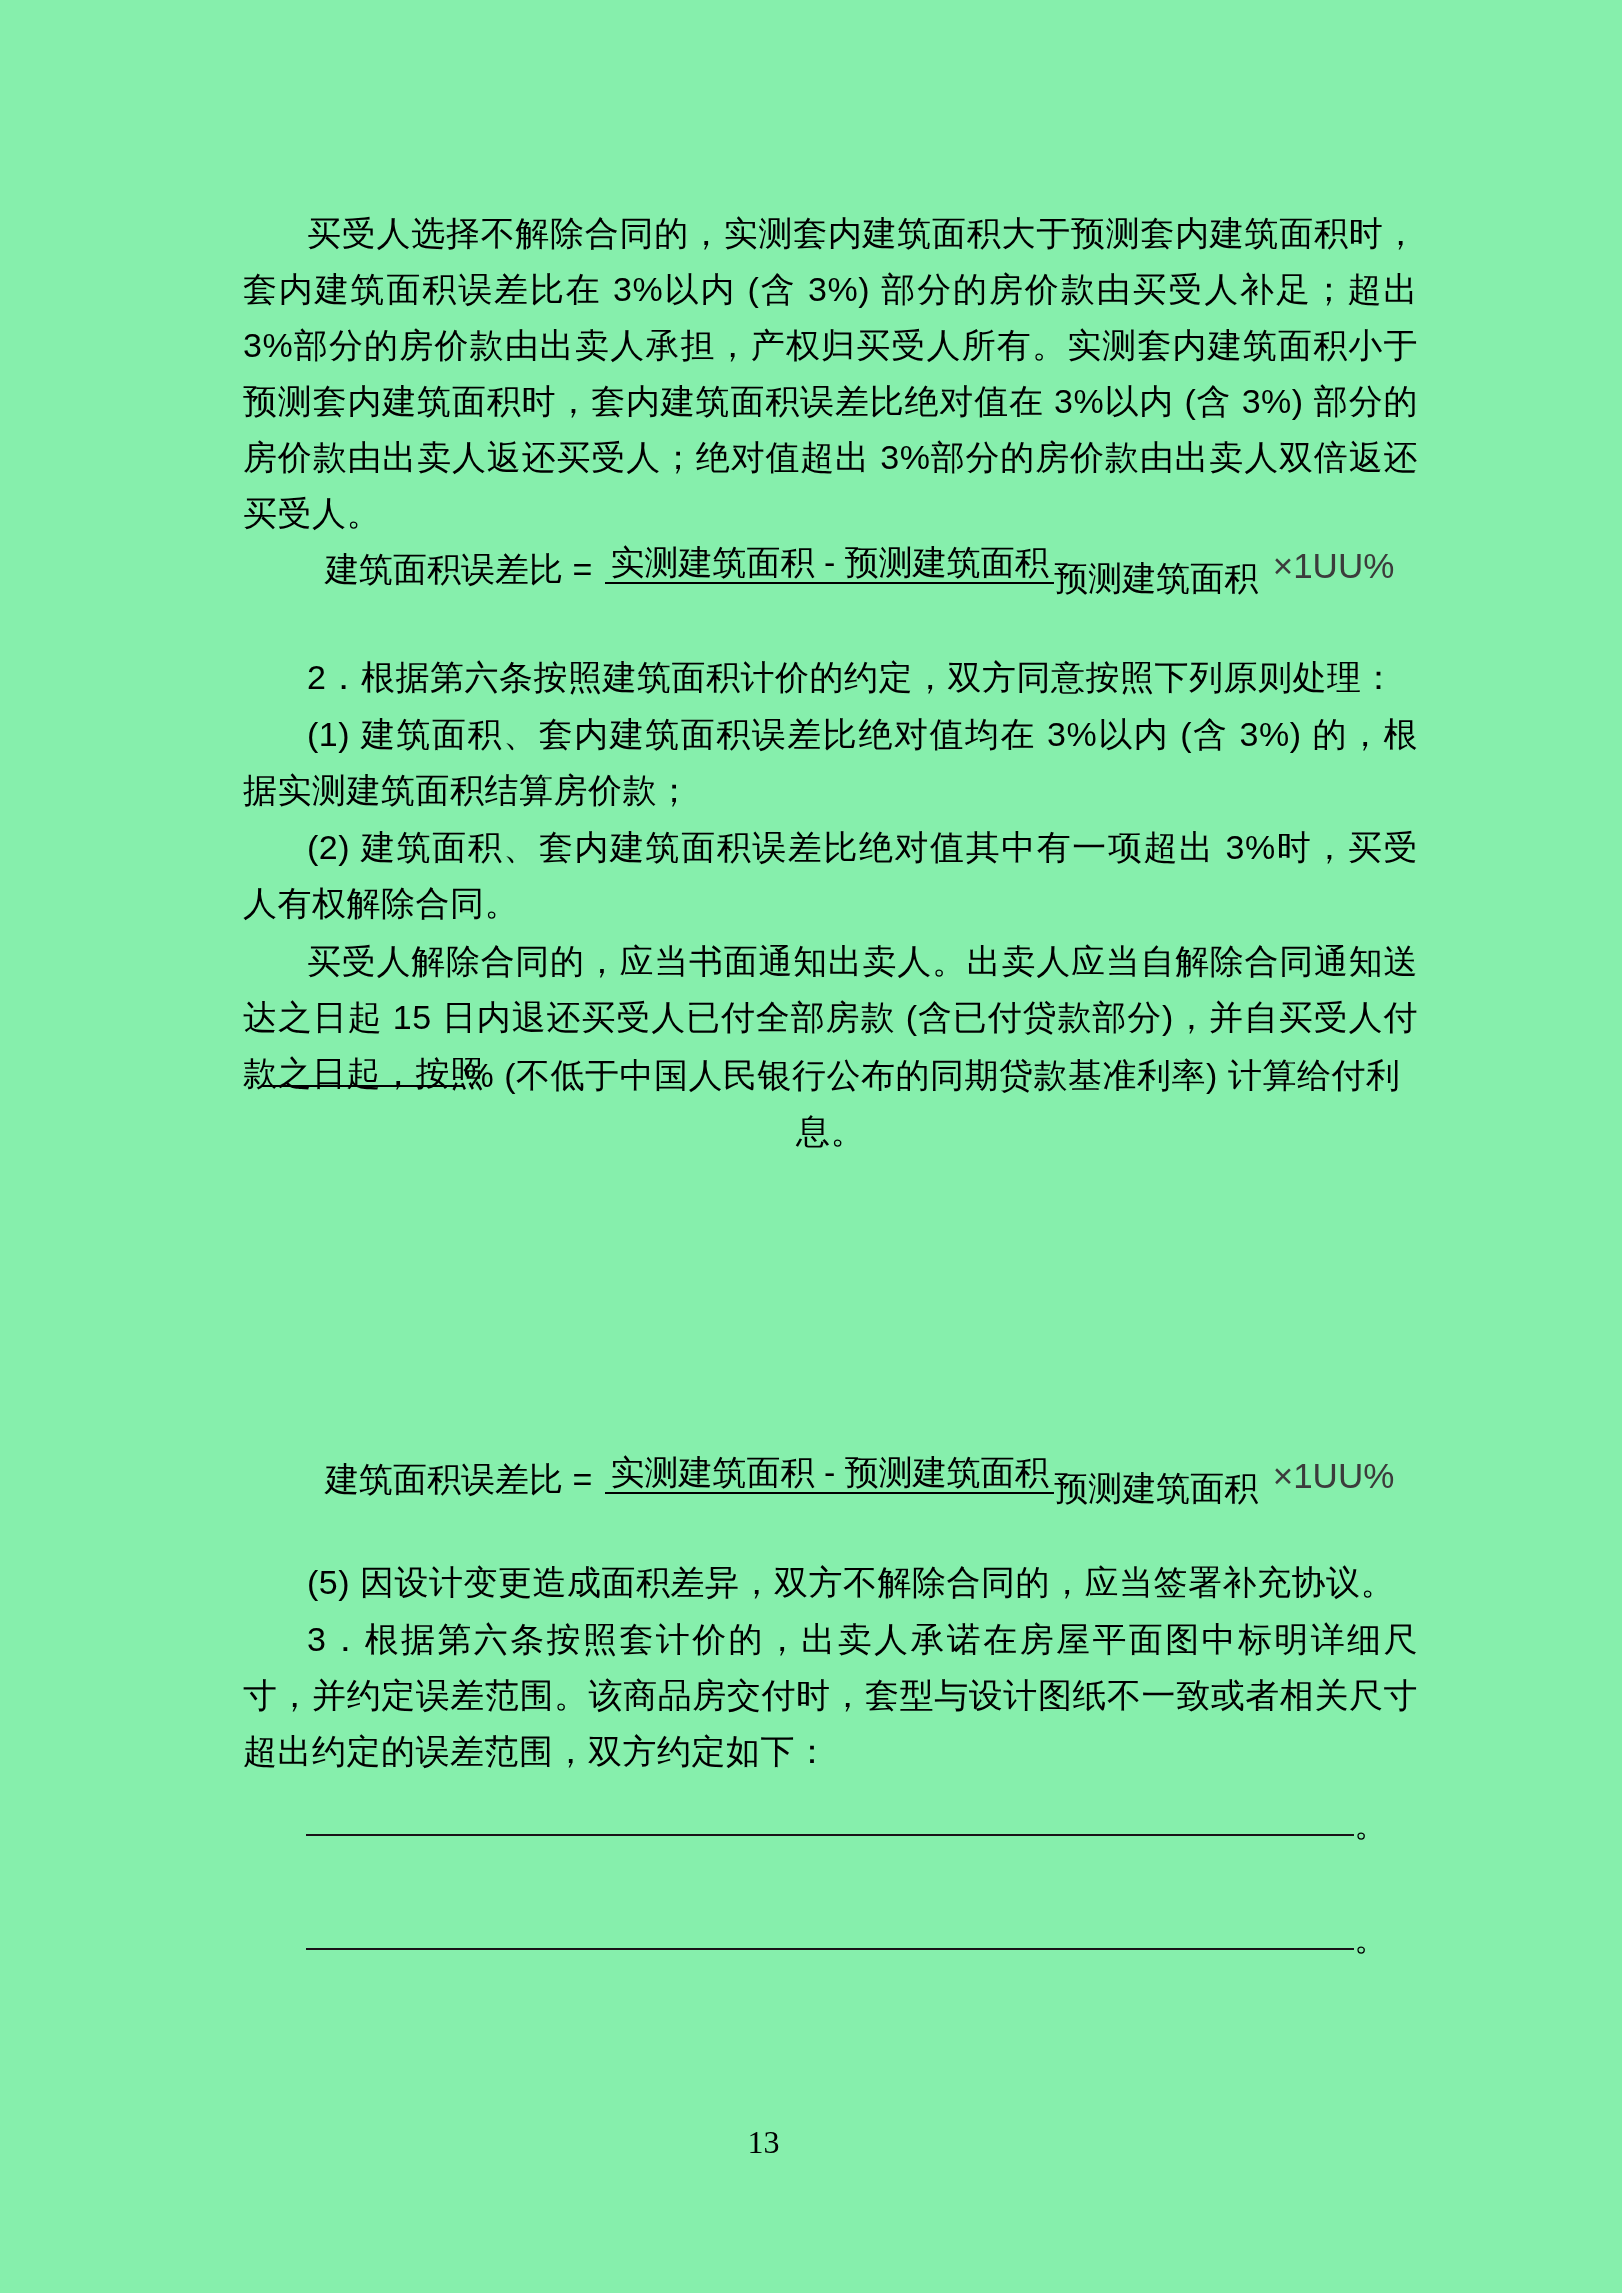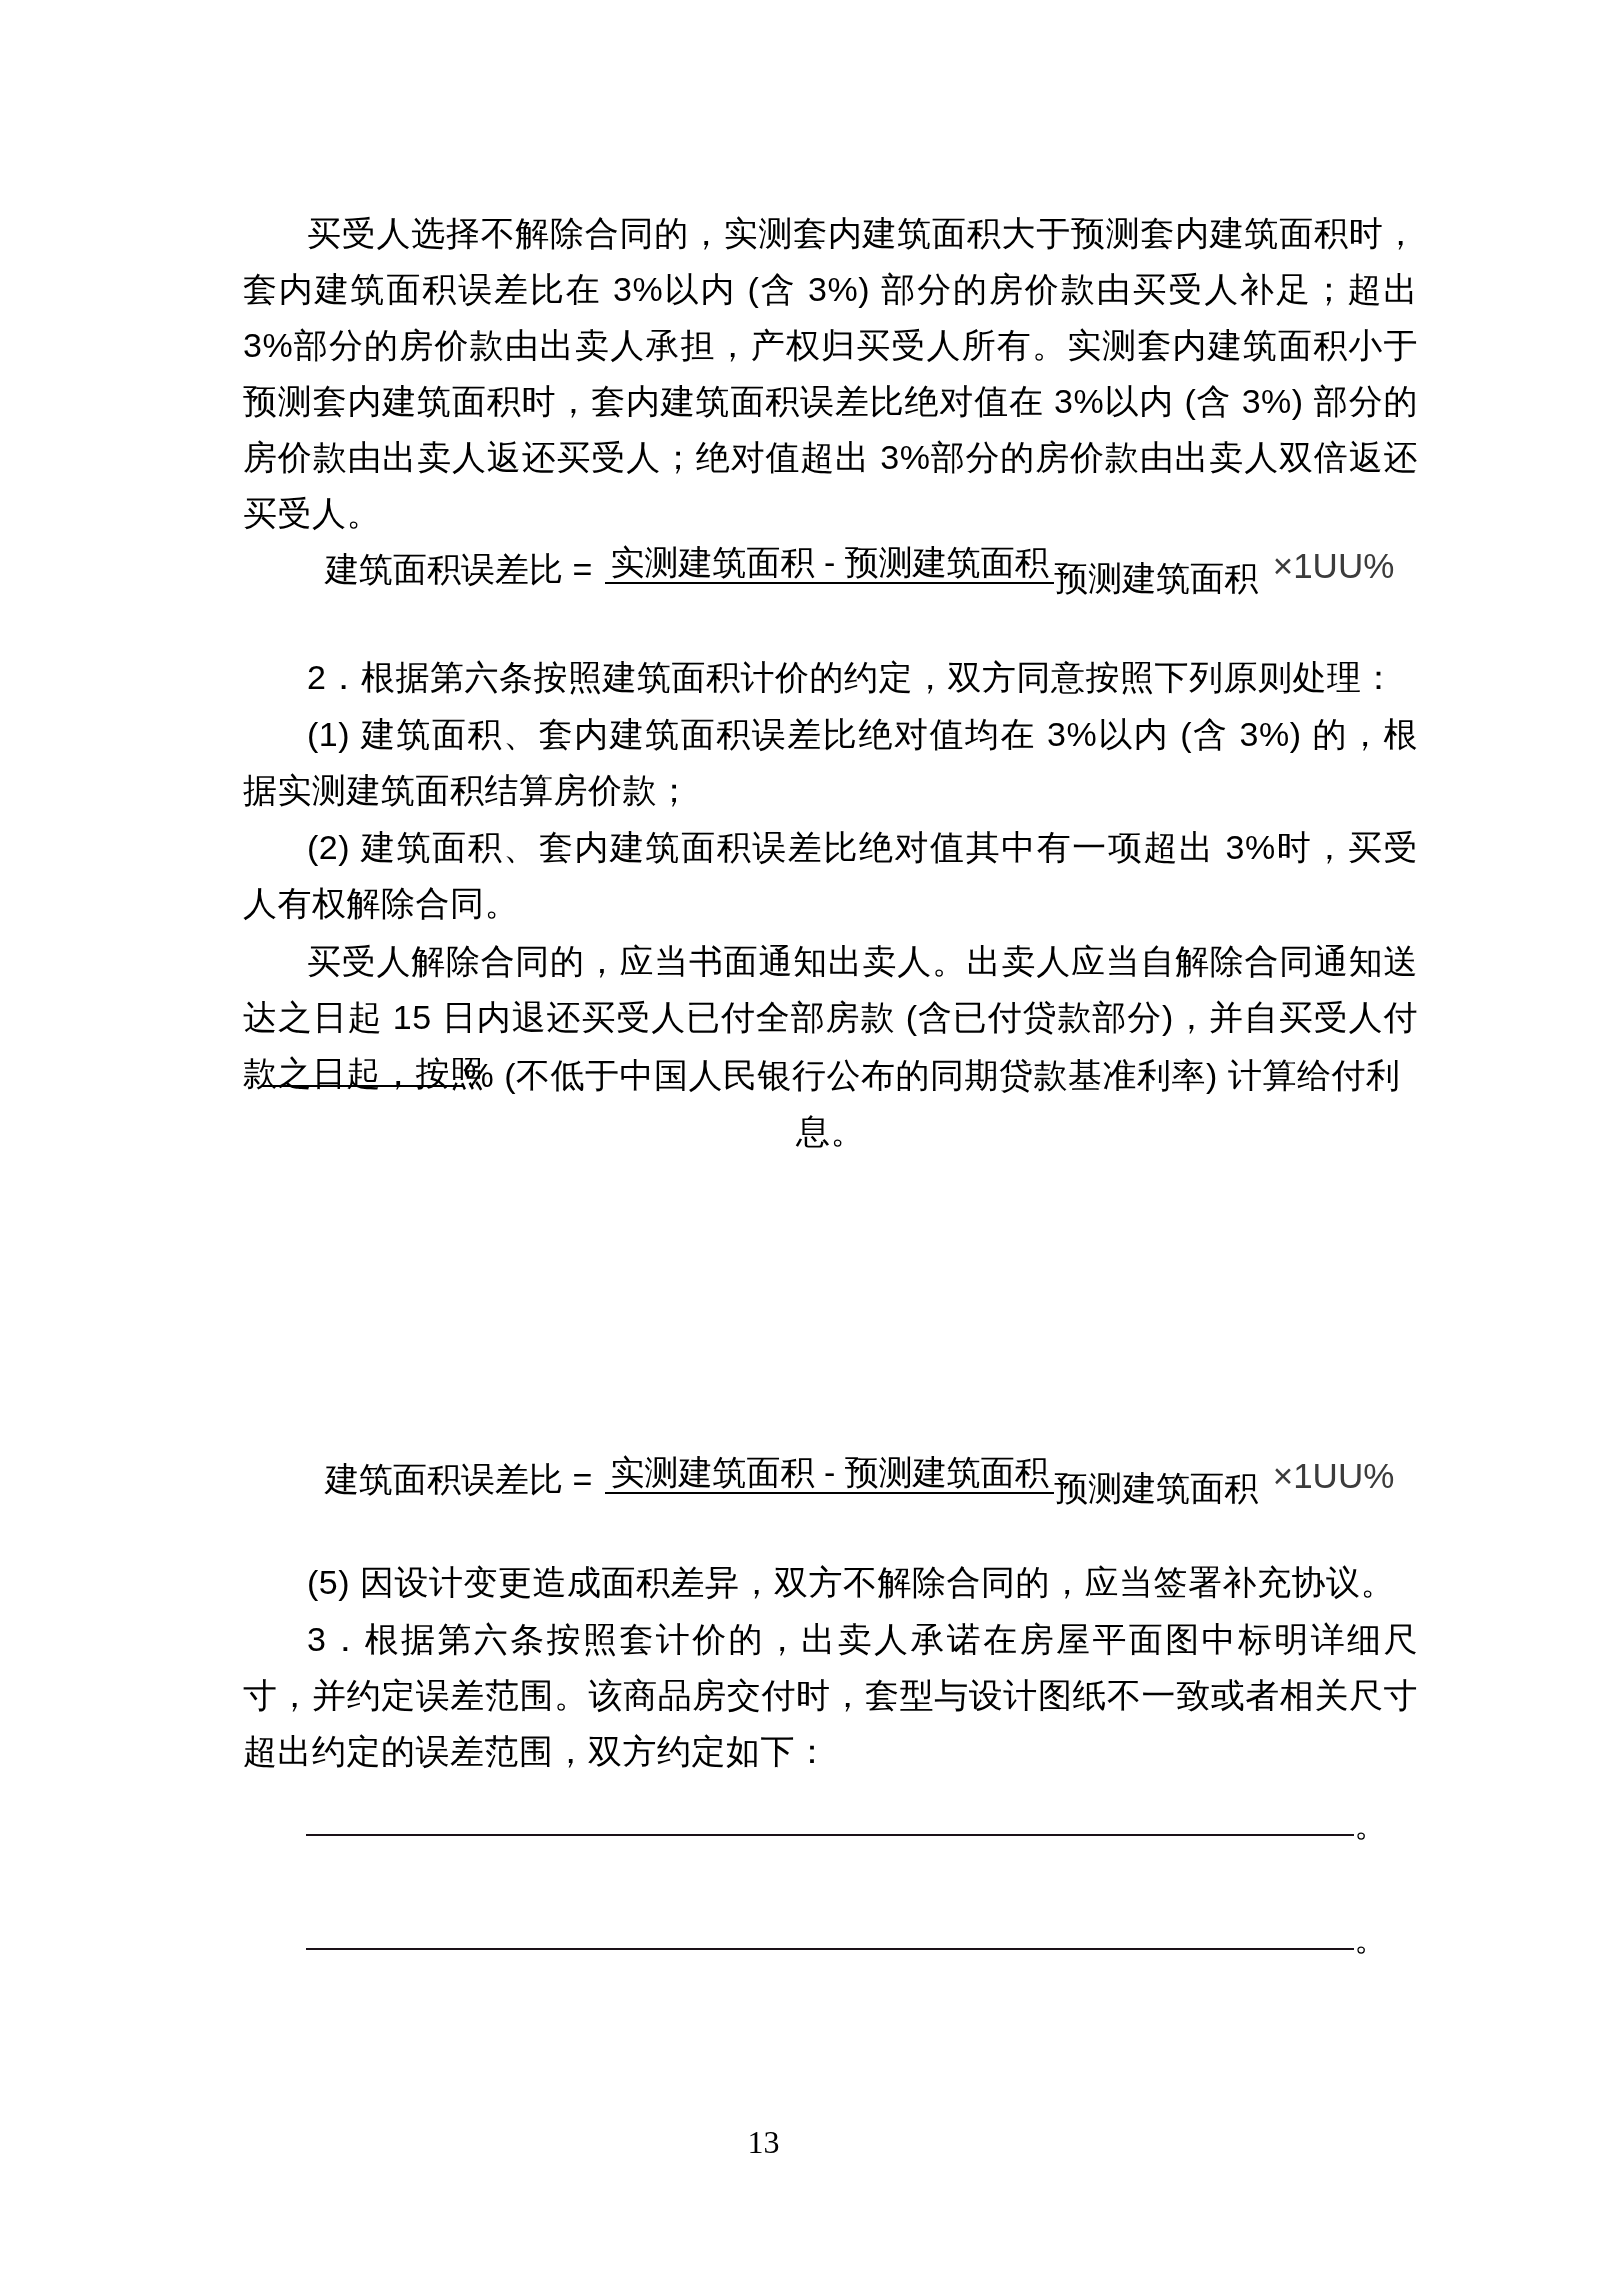--- a/index.html
+++ b/index.html
@@ -1,21 +1,21 @@
 <!DOCTYPE html>
 <html style="font-size:14.5px"><head>
 <meta charset="utf-8">
 <style>
   html, body { margin: 0; padding: 0; background: #e8e8e8; }
   .page {
     position: relative;
     width: 1623px;
     height: 2294px;
     margin: 0 auto;
-    background: #ffffff;
+    background: #86efac;
     font-family: "Liberation Sans", sans-serif;
     font-size: 34px;
     color: #000000;
     overflow: hidden;
   }
   .blk {
     position: absolute;
     left: 243px;
     width: 1175px;
     line-height: 56px;

